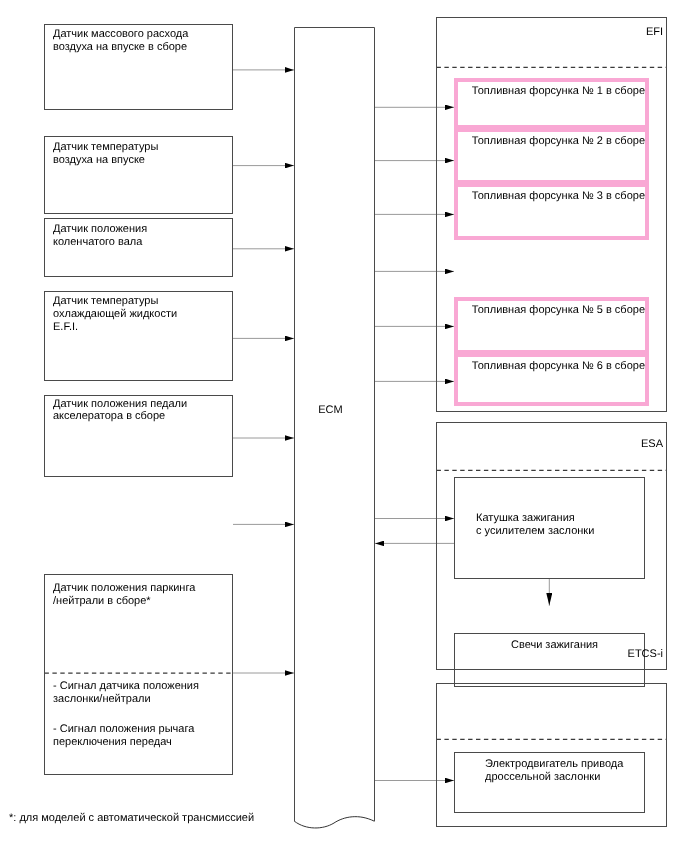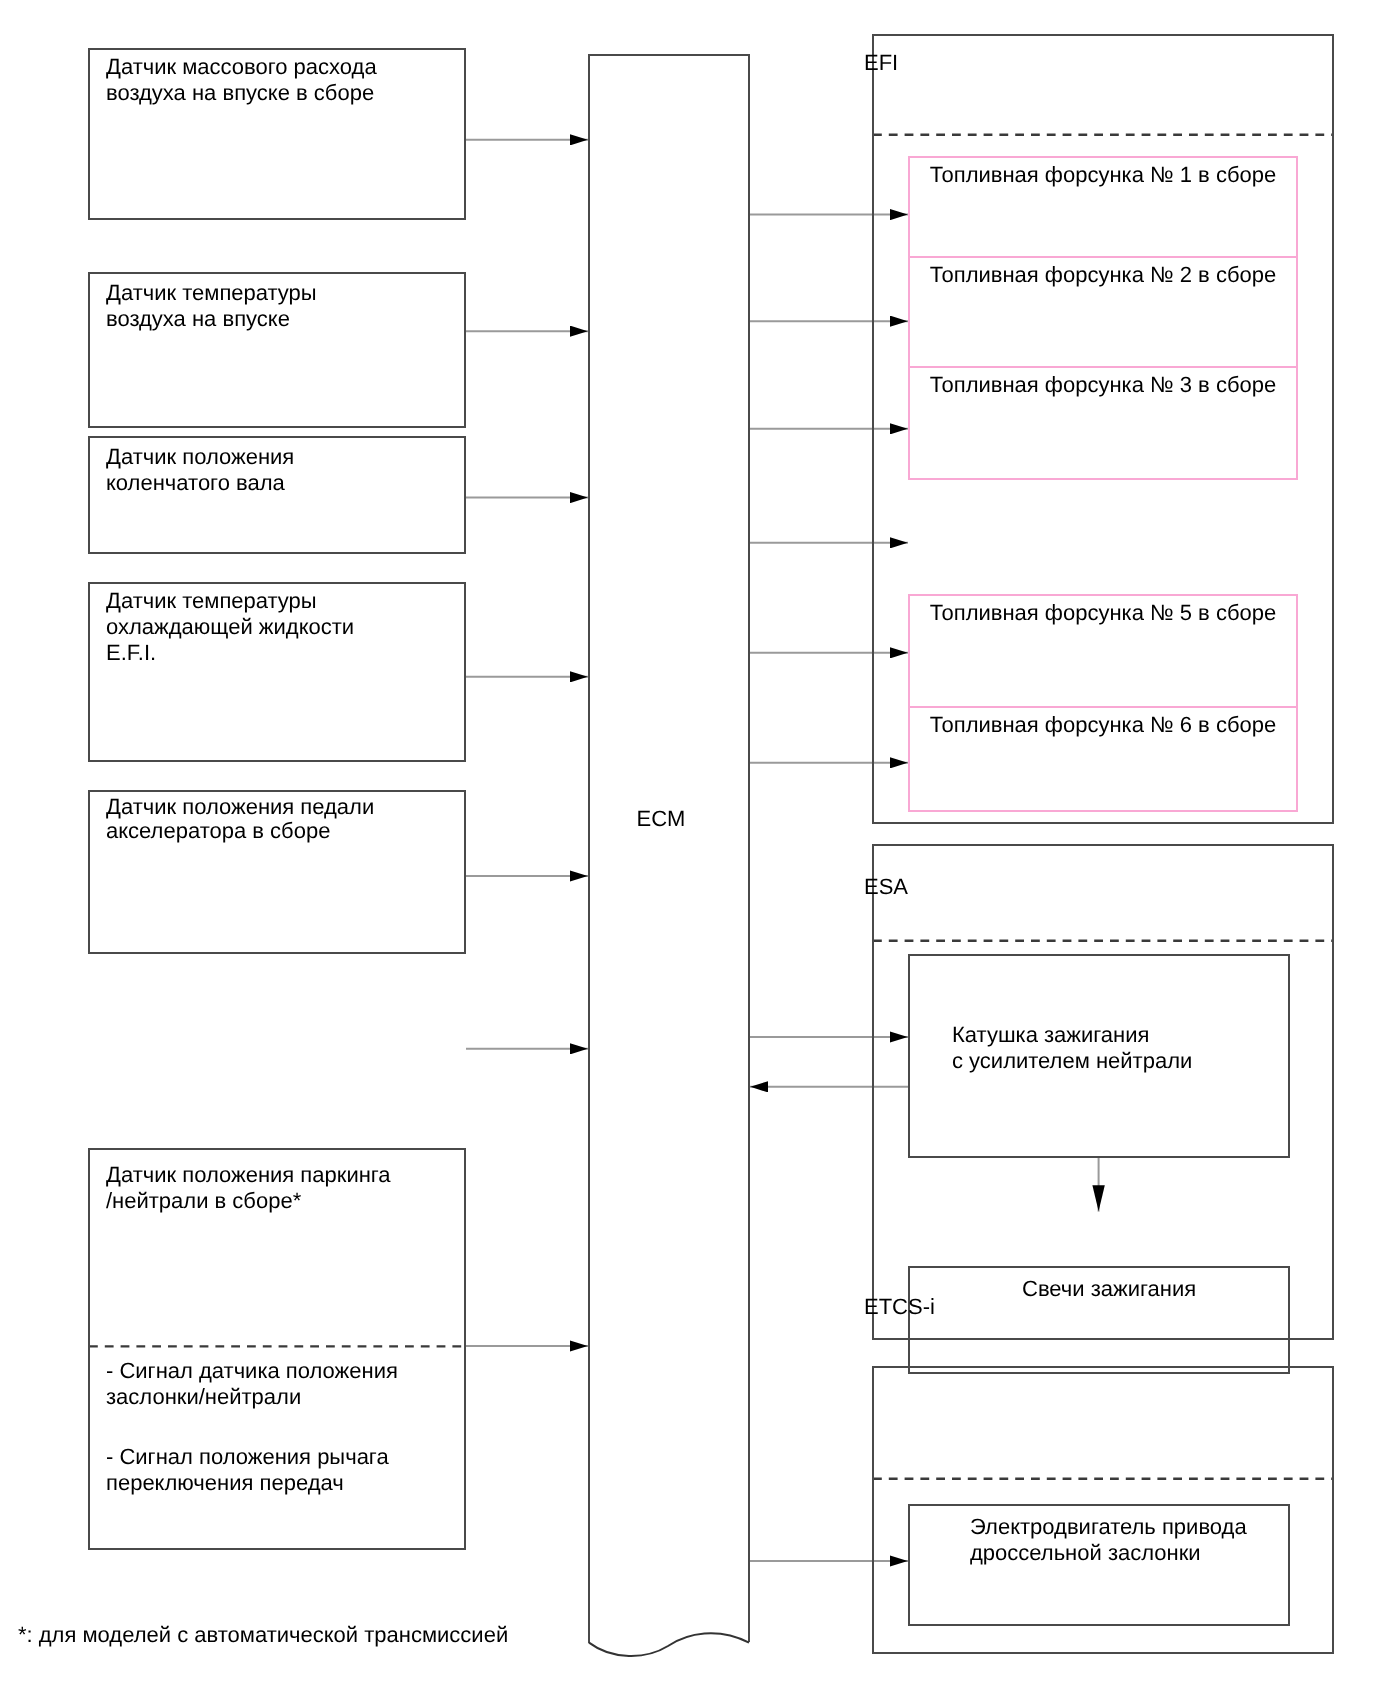--- a/index.html
+++ b/index.html
@@ -32,24 +32,24 @@
   #s7 .sub2{left:8px;top:148px;}
 
   
   #ecm-box{position:absolute;left:294.5px;top:27.5px;width:80px;height:794px;background:transparent;}
   #ecm-label{position:absolute;left:290px;top:404.3px;width:81px;text-align:center;}
 
   
   #efi{left:436px;top:17px;width:231px;height:394.5px;}
   #esa{left:436px;top:422px;width:231px;height:248.3px;}
   #etcs{left:436px;top:683.2px;width:231px;height:143.5px;}
-  .grp-label{position:absolute;width:231px;text-align:left;left:432px;}
+  .grp-label{position:absolute;width:231px;text-align:right;left:432px;}
 
-  .inj{left:454px;width:195px;height:54.2px;border:1px solid #f9a8d4;box-sizing:border-box;
-       position:absolute;display:flex;align-items:flex-start;justify-content:center;}
+  .inj{left:454px;width:195px;height:54.2px;border:4px solid #f9a8d4;box-sizing:border-box;
+       position:absolute;display:flex;align-items:flex-start;justify-content:flex-end;}
   .inj span{display:block;padding-top:3.2px;}
 
   .inner{left:454px;width:191px;}
   #coil{top:477.3px;height:101.4px;}
   #coil .txt{left:21px;top:34px;}
   #plugs{top:606.3px;height:54.2px;margin-top:27px;}
   #plugs .txt{left:56px;top:4.5px;}
   #motor{top:752.2px;height:61.3px;}
   #motor .txt{left:30px;top:5px;}
 </style>
@@ -156,21 +156,21 @@
       <span>Топливная форсунка № 5 в сборе</span>
     </div>
   <div class="inj" style="top:352.9px;height:52.9px">
       <span>Топливная форсунка № 6 в сборе</span>
     </div>
 
   <div class="box" id="esa"></div>
   <div class="grp-label txt" style="top:437.7px">ESA</div>
   <div class="box inner" id="coil">
     <div class="txt"><span>Катушка зажигания</span>
-<span>с усилителем нейтрали</span></div>
+<span>с усилителем заслонки</span></div>
   </div>
   <div class="box inner" id="plugs">
     <div class="txt c">Свечи зажигания</div>
   </div>
 
   <div class="box" id="etcs"></div>
   <div class="grp-label txt" style="top:648px">ETCS-i</div>
   <div class="box inner" id="motor">
     <div class="txt"><span>Электродвигатель привода</span>
 <span>дроссельной заслонки</span></div>

